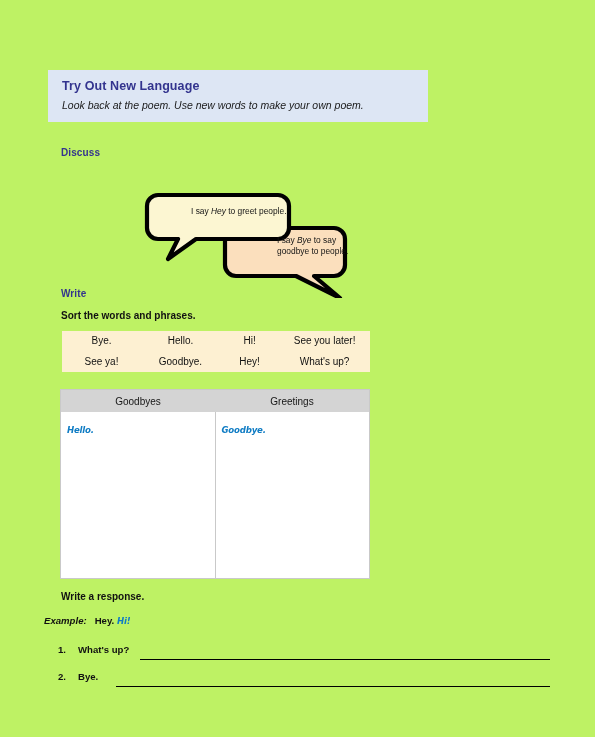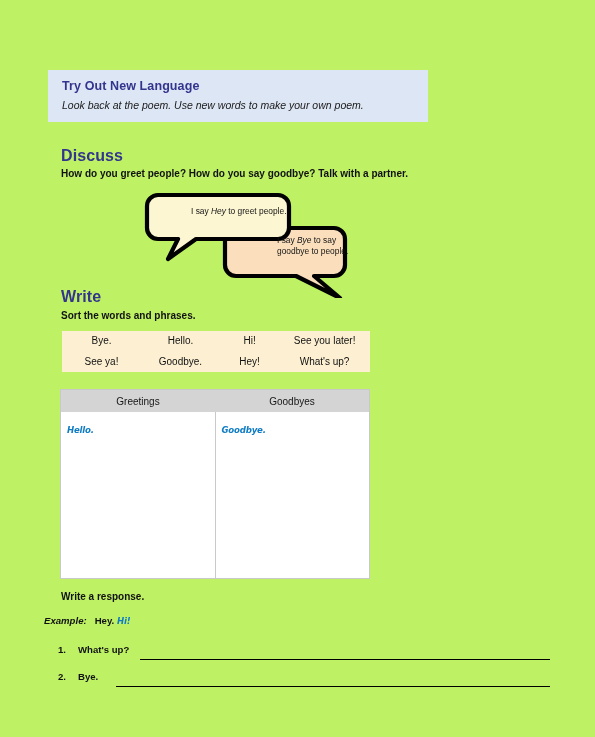--- a/index.html
+++ b/index.html
@@ -44,21 +44,21 @@
     font-size: 10.5px;
     color: #1a1a1a;
     margin-top: 5px;
     line-height: 1.25;
     font-style: italic;
   }
 
   
   .sec-head {
     position: absolute;
-    font-size: 16px;
+    font-size: 10px;
     font-weight: bold;
     color: #33348e;
     letter-spacing: 0.1px;
   }
   .sec-sub {
     position: absolute;
     font-size: 10px;
     font-weight: bold;
     color: #111111;
   }
@@ -208,21 +208,20 @@
 <body>
 
 <div class="page">
 
   <div class="banner">
     <div class="banner-title">Try Out New Language</div>
     <div class="banner-sub">Look back at the poem. Use new words to make your own poem.</div>
   </div>
 
   <div class="sec-head" id="discuss-head">Discuss</div>
-  <div class="sec-sub" id="discuss-prompt">How do you greet people? How do you say goodbye? Talk with a partner.</div>
 
   <div class="bubbles">
     <svg width="240" height="108" viewBox="0 0 240 108">
 
       <path d="M96,38 h98 a11,11 0 0 1 11,11 v26 a11,11 0 0 1 -11,11 h-20 l26,22 l-44,-22 h-60 a11,11 0 0 1 -11,-11 v-26 a11,11 0 0 1 11,-11 z" fill="#fbdfbd" stroke="#000000" stroke-width="4.2" stroke-linejoin="round"></path>
 
       <path d="M18,5 h120 a11,11 0 0 1 11,11 v22 a11,11 0 0 1 -11,11 h-82 l-28,20 l10,-20 h-20 a11,11 0 0 1 -11,-11 v-22 a11,11 0 0 1 11,-11 z" fill="#fcf6d2" stroke="#000000" stroke-width="4.2" stroke-linejoin="round"></path>
     </svg>
     <div class="bubble-text" id="bubble1-text">
       <span>I say </span><em>Hey</em><span> to greet people.</span>
@@ -242,22 +241,22 @@
     <span>Hi!</span>
     <span>See you later!</span>
     <span>See ya!</span>
     <span>Goodbye.</span>
     <span>Hey!</span>
     <span>What's up?</span>
   </div>
 
   <div class="sort-table">
     <div class="sort-head">
+      <div>Goodbyes</div>
       <div>Greetings</div>
-      <div>Goodbyes</div>
     </div>
     <div class="sort-body">
       <div class="sort-cell">
         <span class="hand">Hello.</span>
       </div>
       <div class="sort-cell">
         <span class="hand">Goodbye.</span>
       </div>
     </div>
   </div>

